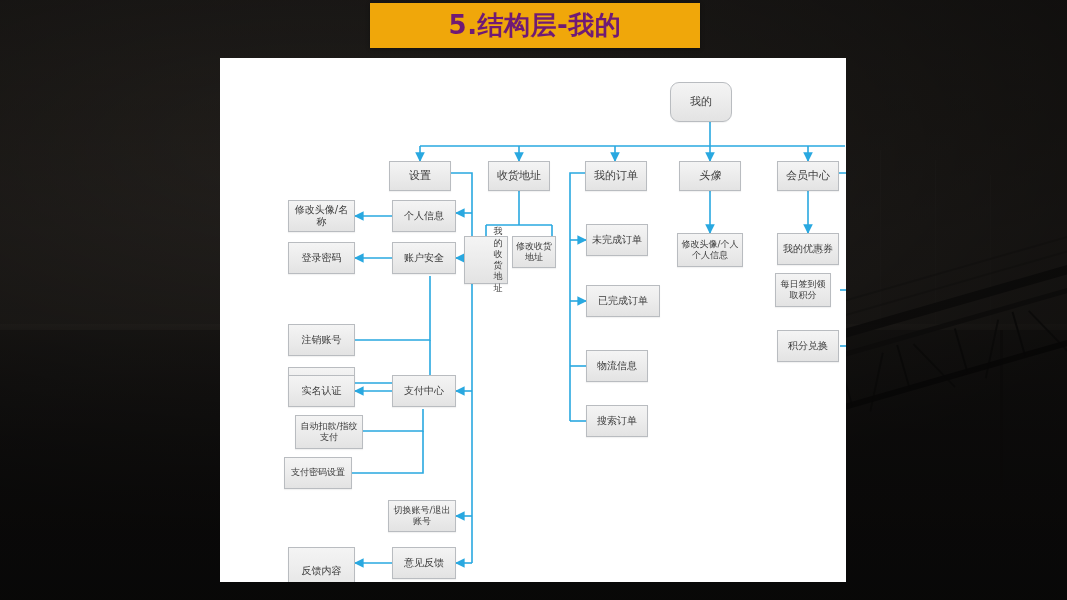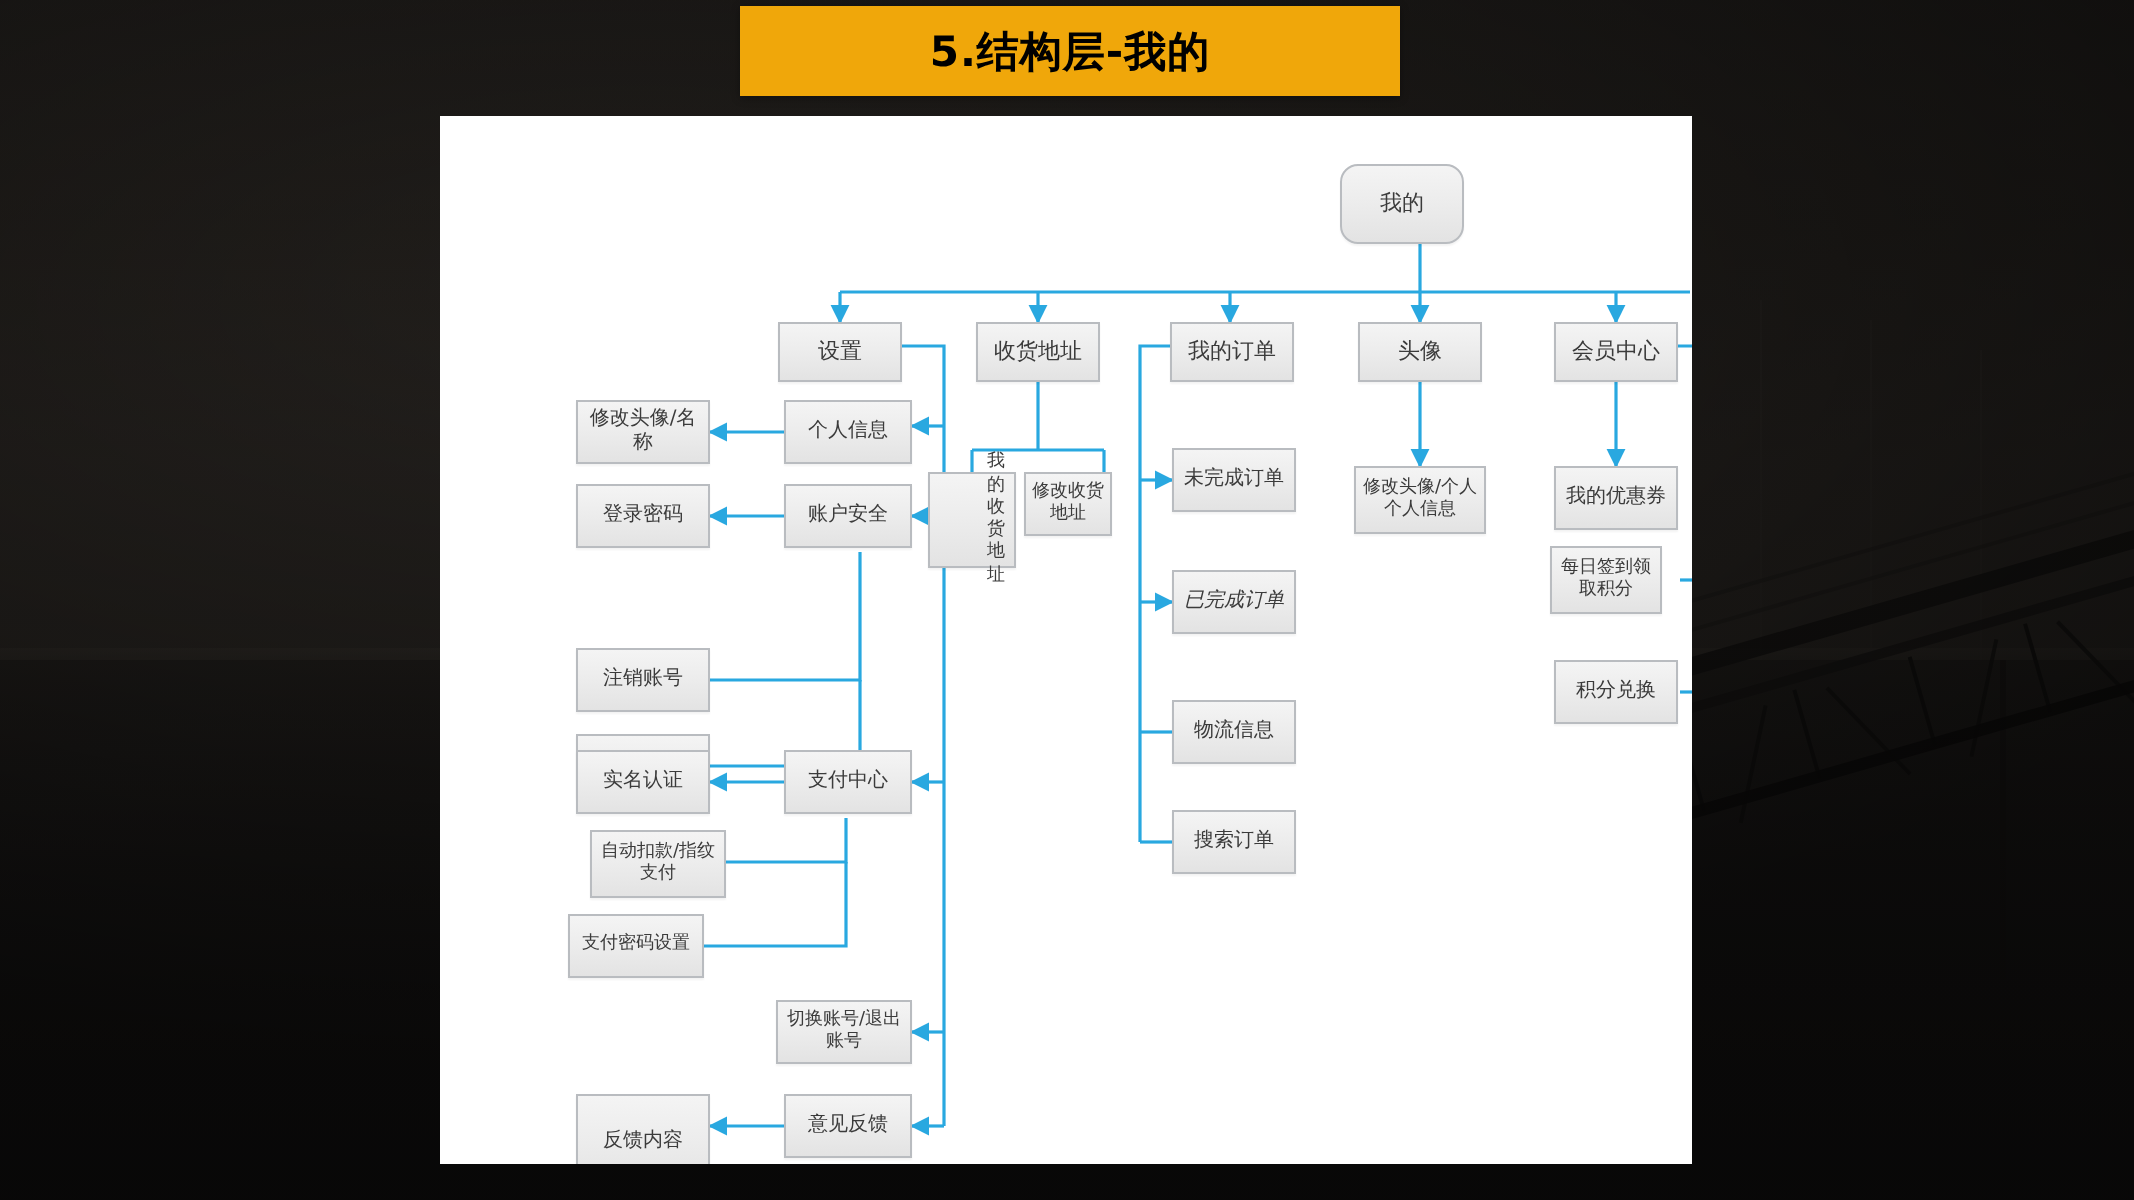--- a/index.html
+++ b/index.html
@@ -32,21 +32,21 @@
      radial-gradient(120% 90% at 30% 25%, rgba(0,0,0,.25), rgba(0,0,0,.62) 70%),
      linear-gradient(180deg, rgba(20,18,17,.35), rgba(10,9,9,.55));}
 
   
   #title-banner{
     position:absolute;left:370px;top:3px;width:330px;height:45px;
     background:#F0A70A;display:flex;align-items:center;justify-content:center;
     box-shadow:0 1px 4px rgba(0,0,0,.35);
   }
   #title-banner .t{
-    color:#000000;font-size:21px;font-weight:bold;letter-spacing:.5px;
+    color:#701a75;font-size:26px;font-weight:bold;letter-spacing:.5px;
     font-family:"DejaVu Sans","Liberation Sans",sans-serif;
   }
 
   
   #canvas{
     position:absolute;left:220px;top:58px;width:626px;height:524px;
     background:#fff;overflow:hidden;
   }
   #diagram{position:absolute;left:0;top:0;width:626px;height:524px;}
 
@@ -165,21 +165,21 @@
         <path d="M633,232 L620,232"></path>
         <path d="M633,288 L620,288"></path>
       </g>
     </svg>
 
     <div class="node root n-lg" style="left:450px;top:24px;width:62px;height:40px;">我的</div>
 
     <div class="node n-lg" style="left:169px;top:103px;width:62px;height:30px;">设置</div>
     <div class="node n-lg" style="left:268px;top:103px;width:62px;height:30px;">收货地址</div>
     <div class="node n-lg" style="left:365px;top:103px;width:62px;height:30px;">我的订单</div>
-    <div class="node n-lg" style="left:459px;top:103px;width:62px;height:30px;">头像</div>
+    <div class="node n-lg" style="left:459px;top:103px;width:62px;height:30px;font-style:italic;">头像</div>
     <div class="node n-lg" style="left:557px;top:103px;width:62px;height:30px;">会员中心</div>
 
     <div class="node n-md" style="left:172px;top:142px;width:64px;height:32px;">个人信息</div>
     <div class="node n-md" style="left:172px;top:184px;width:64px;height:32px;">账户安全</div>
     <div class="node n-md" style="left:172px;top:317px;width:64px;height:32px;">支付中心</div>
     <div class="node n-sm" style="left:168px;top:442px;width:68px;height:32px;">切换账号/退出账号</div>
     <div class="node n-md" style="left:172px;top:489px;width:64px;height:32px;">意见反馈</div>
 
     <div class="node n-md" style="left:68px;top:142px;width:67px;height:32px;">修改头像/名称</div>
     <div class="node n-md" style="left:68px;top:184px;width:67px;height:32px;">登录密码</div>
@@ -187,21 +187,21 @@
     <div class="node n-md" style="left:68px;top:309px;width:67px;height:32px;">账号管理</div>
     <div class="node n-md" style="left:68px;top:317px;width:67px;height:32px;">实名认证</div>
     <div class="node n-sm" style="left:75px;top:357px;width:68px;height:34px;">自动扣款/指纹支付</div>
     <div class="node n-sm" style="left:64px;top:399px;width:68px;height:32px;">支付密码设置</div>
     <div class="node n-md" style="left:68px;top:489px;width:67px;height:48px;">反馈内容</div>
 
     <div class="node n-sm" style="left:244px;top:178px;width:44px;height:48px;padding-left:27px;">我的收货地址</div>
     <div class="node n-sm" style="left:292px;top:178px;width:44px;height:32px;">修改收货地址</div>
 
     <div class="node n-md" style="left:366px;top:166px;width:62px;height:32px;">未完成订单</div>
-    <div class="node n-md" style="left:366px;top:227px;width:62px;height:32px;font-style:italic;">已完成订单</div>
+    <div class="node n-md" style="left:366px;top:227px;width:74px;height:32px;">已完成订单</div>
     <div class="node n-md" style="left:366px;top:292px;width:62px;height:32px;">物流信息</div>
     <div class="node n-md" style="left:366px;top:347px;width:62px;height:32px;">搜索订单</div>
 
     <div class="node n-sm" style="left:457px;top:175px;width:66px;height:34px;">修改头像/个人个人信息</div>
 
     <div class="node n-md" style="left:557px;top:175px;width:62px;height:32px;">我的优惠券</div>
     <div class="node n-sm" style="left:555px;top:215px;width:56px;height:34px;">每日签到领取积分</div>
     <div class="node n-md" style="left:557px;top:272px;width:62px;height:32px;">积分兑换</div>
 
   </div>

